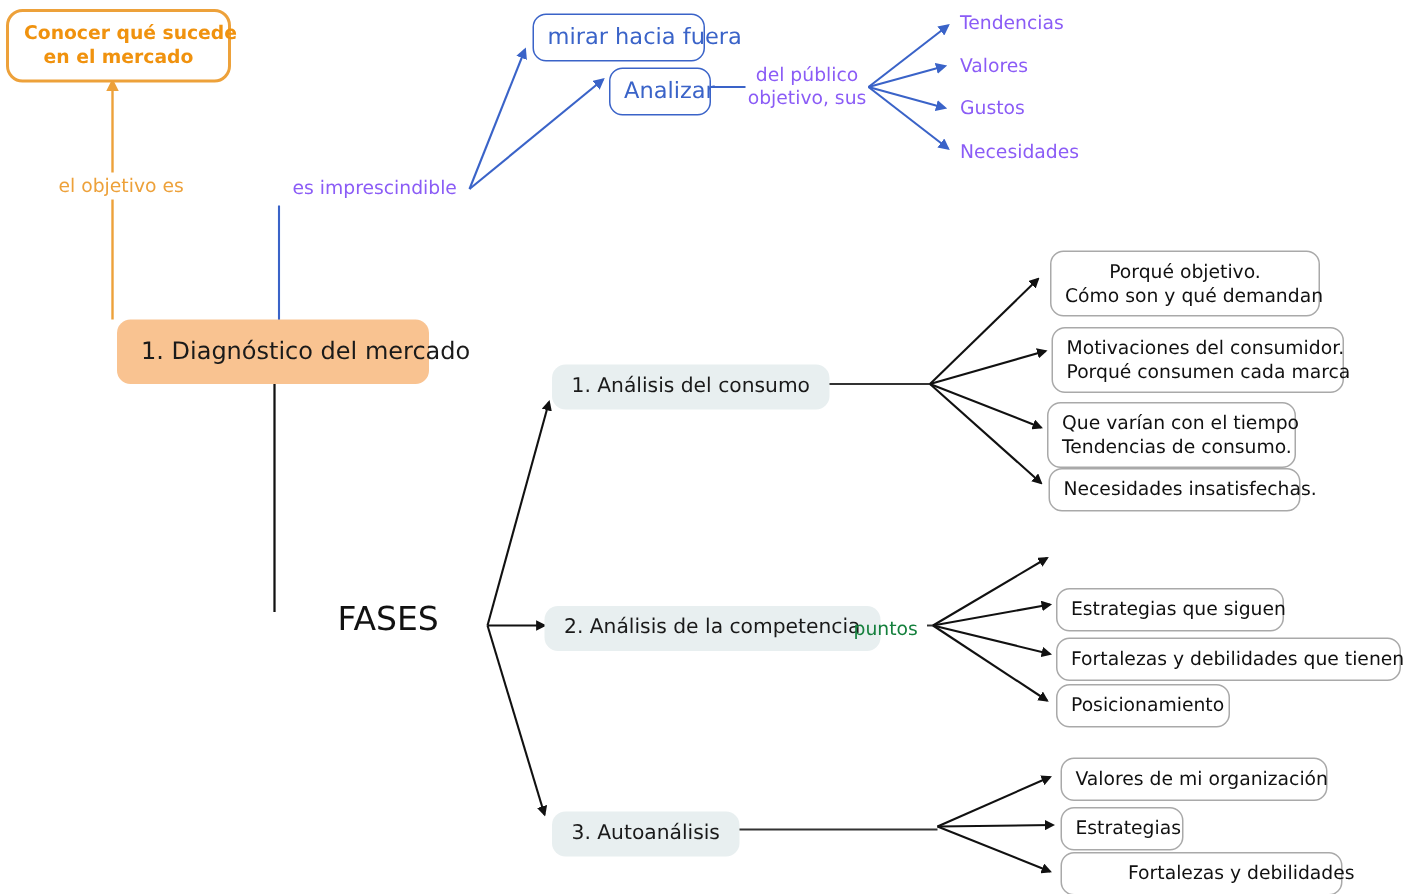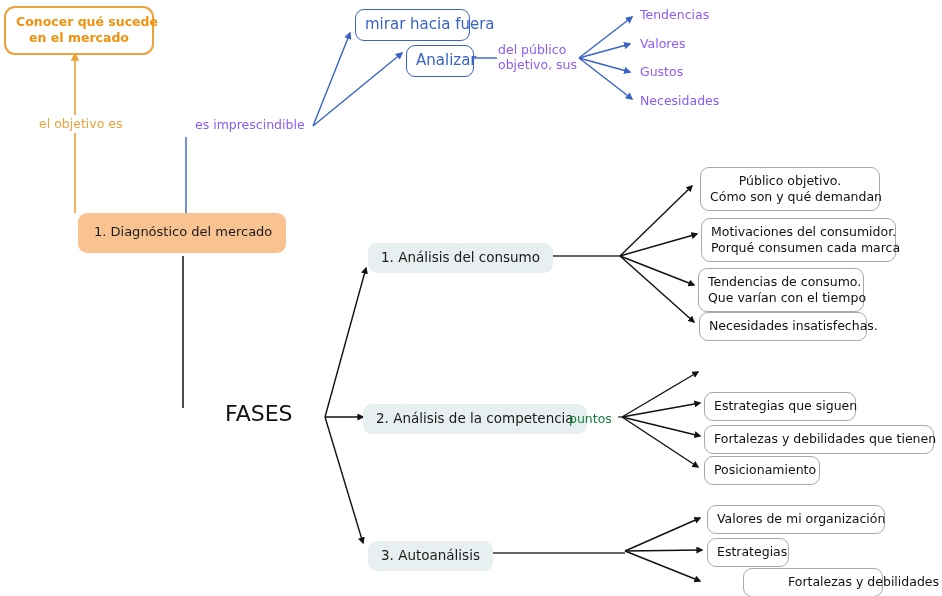--- a/index.html
+++ b/index.html
@@ -42,21 +42,21 @@
     font-size: 12.5px;
     text-align: center;
     padding: 6px 10px 7px 10px;
   }
 
   
   .node-main {
     background: #f9c391;
     border-radius: 9px;
     color: #1a1a1a;
-    font-size: 13px;
+    font-size: 16px;
     text-align: left;
     padding: 11px 18px 12px 16px;
   }
 
   
   .node-blue-box {
     border: 1.4px solid #3a63c8;
     border-radius: 9px;
     background: #ffffff;
     color: #3a63c8;
@@ -65,20 +65,21 @@
     padding: 5px 9px 6px 9px;
   }
 
   
   .label-blue {
     color: #8b5cf6;
     font-size: 12.5px;
     background: transparent;
   }
   .label-blue.two-line {
+    text-align: center;
     line-height: 1.22;
   }
 
   
   .label-orange {
     color: #eda13a;
     font-size: 12.5px;
     background: #ffffff;
     padding: 1px 3px;
   }
@@ -244,30 +245,30 @@
   <div class="node node-phase" style="left:363px; top:404px;">
     <span>2. Análisis de la competencia</span>
   </div>
   <div class="node label-black" style="left:569px; top:411px;">puntos</div>
 
   <div class="node node-phase" style="left:368px; top:541px;">
     <span>3. Autoanálisis</span>
   </div>
 
   <div class="node node-detail two-line" style="left:700px; top:167px; width:180px;">
-    <div>Público objetivo.</div>
+    <div>Porqué objetivo.</div>
     <div>Cómo son y qué demandan</div>
   </div>
   <div class="node node-detail two-line" style="left:701px; top:218px; width:195px;">
     <div>Motivaciones del consumidor.</div>
     <div>Porqué consumen cada marca</div>
   </div>
   <div class="node node-detail two-line" style="left:698px; top:268px; width:166px;">
+    <div>Que varían con el tiempo</div>
     <div>Tendencias de consumo.</div>
-    <div>Que varían con el tiempo</div>
   </div>
   <div class="node node-detail" style="left:699px; top:312px; width:168px;">
     <div>Necesidades insatisfechas.</div>
   </div>
 
   <div class="node node-detail" style="left:704px; top:392px; width:152px;">
     <div>Estrategias que siguen</div>
   </div>
   <div class="node node-detail" style="left:704px; top:425px; width:230px;">
     <div>Fortalezas y debilidades que tienen</div>
@@ -275,17 +276,17 @@
   <div class="node node-detail" style="left:704px; top:456px; width:116px;">
     <div>Posicionamiento</div>
   </div>
 
   <div class="node node-detail" style="left:707px; top:505px; width:178px;">
     <div>Valores de mi organización</div>
   </div>
   <div class="node node-detail" style="left:707px; top:538px; width:82px;">
     <div>Estrategias</div>
   </div>
-  <div class="node node-detail" style="left:743px; top:568px; width:140px;padding-left:44px;">
+  <div class="node node-detail" style="left:707px; top:568px; width:188px;padding-left:44px;">
     <div>Fortalezas y debilidades</div>
   </div>
 
 </div>
 
 </body></html>

